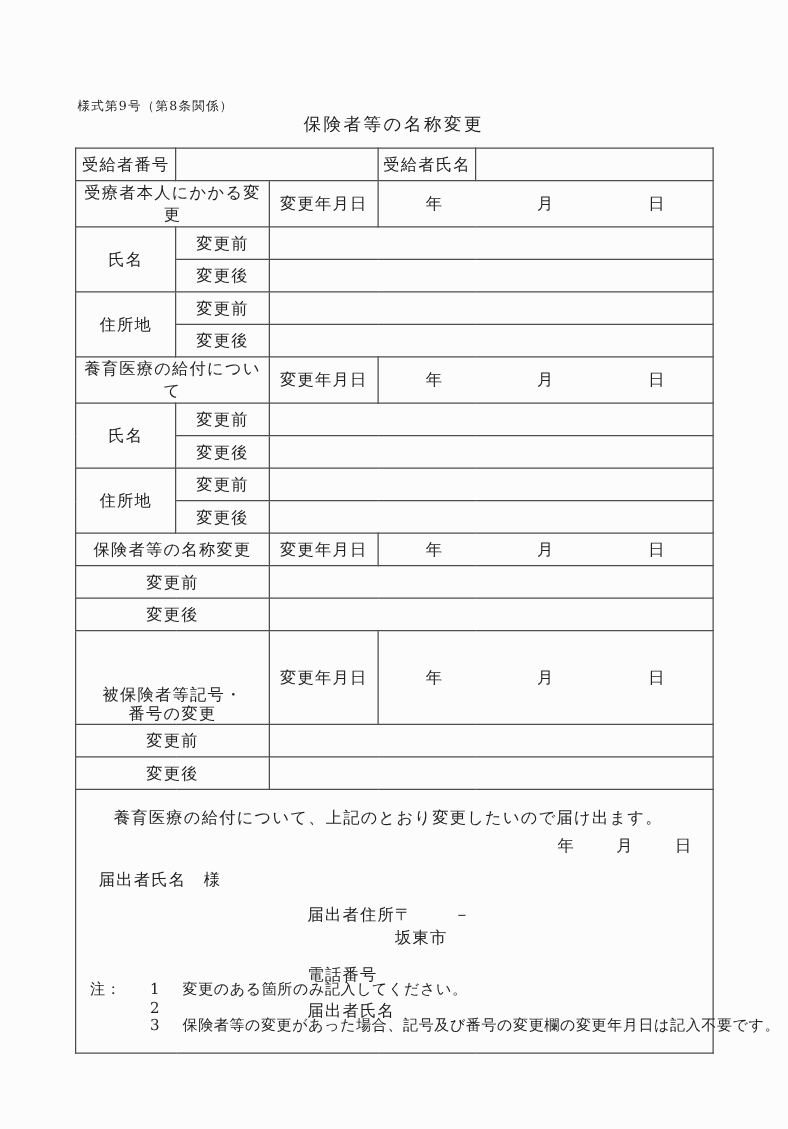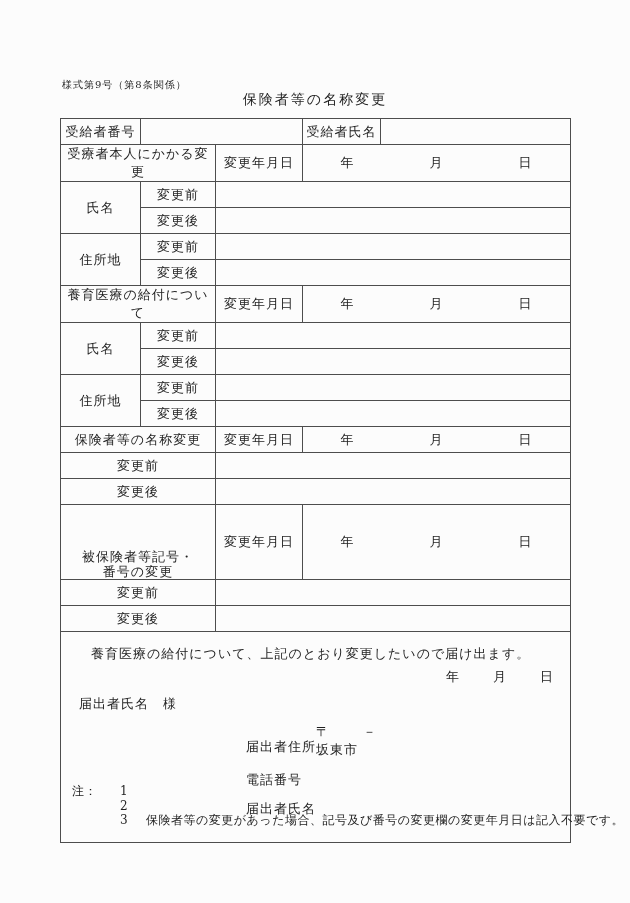--- a/index.html
+++ b/index.html
@@ -35,21 +35,21 @@
   tr.tall td .two-line{line-height:15px;margin-top:44px;}
   .ymd{display:flex;justify-content:space-around;align-items:center;width:100%;}
   td.decl-cell{height:210px;vertical-align:top;text-align:left;}
   .decl{position:relative;width:100%;height:210px;font-size:13px;letter-spacing:1px;}
   .decl > *{position:absolute;white-space:nowrap;}
   .decl-statement{left:18px;top:13px;margin-left:12px;}
   .decl-year{left:385px;top:36px;}
   .decl-month{left:432px;top:36px;}
   .decl-day{left:479px;top:36px;}
   .decl-addressee{left:18px;top:63px;}
-  .decl-address-label{left:185px;top:106px;text-align:center;}
+  .decl-address-label{left:185px;top:91px;text-align:center;}
   .decl-postal-mark{left:255px;top:91px;}
   .decl-postal-dash{left:302px;top:91px;}
   .decl-city{left:255px;top:109px;}
   .decl-phone{left:185px;top:139px;}
   .decl-name{left:185px;top:168px;}
   .notes{
     position:absolute;left:72px;top:784px;width:520px;
     font-size:12px;letter-spacing:0.5px;
   }
   .note-row{display:flex;line-height:14.5px;}
@@ -206,20 +206,21 @@
       </div>
     </td>
   </tr>
 </tbody>
   </table>
 
 <div class="notes">
   <div class="note-row">
     <span class="note-prefix">注：</span>
     <span class="note-num">1</span>
+    <span class="note-text">変更のある箇所のみ記入してください。</span>
   </div>
   <div class="note-row">
     <span class="note-prefix"></span>
     <span class="note-num">2</span>
   </div>
   <div class="note-row">
     <span class="note-prefix"></span>
     <span class="note-num">3</span>
     <span class="note-text">保険者等の変更があった場合、記号及び番号の変更欄の変更年月日は記入不要です。</span>
   </div>

